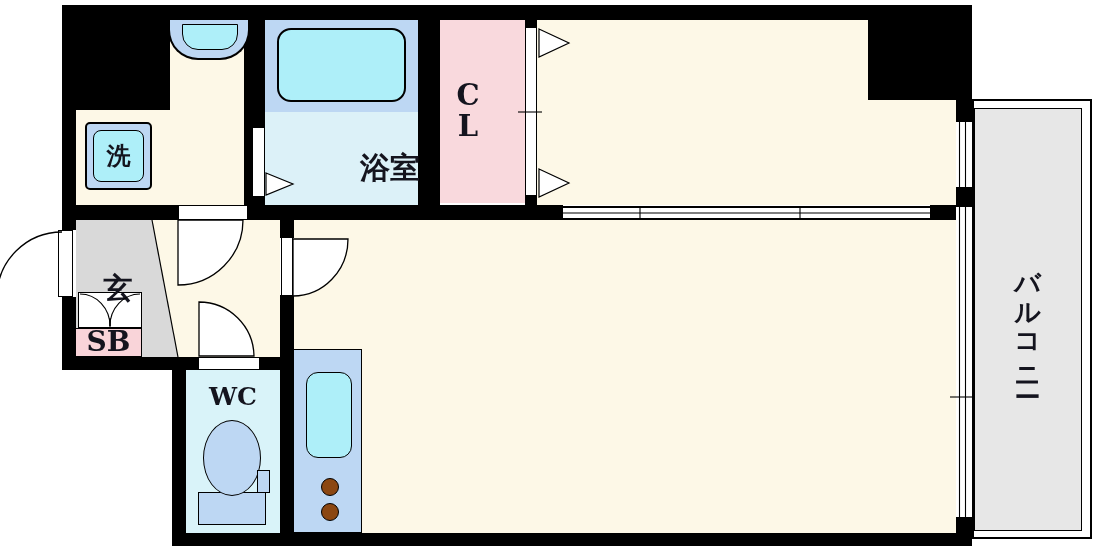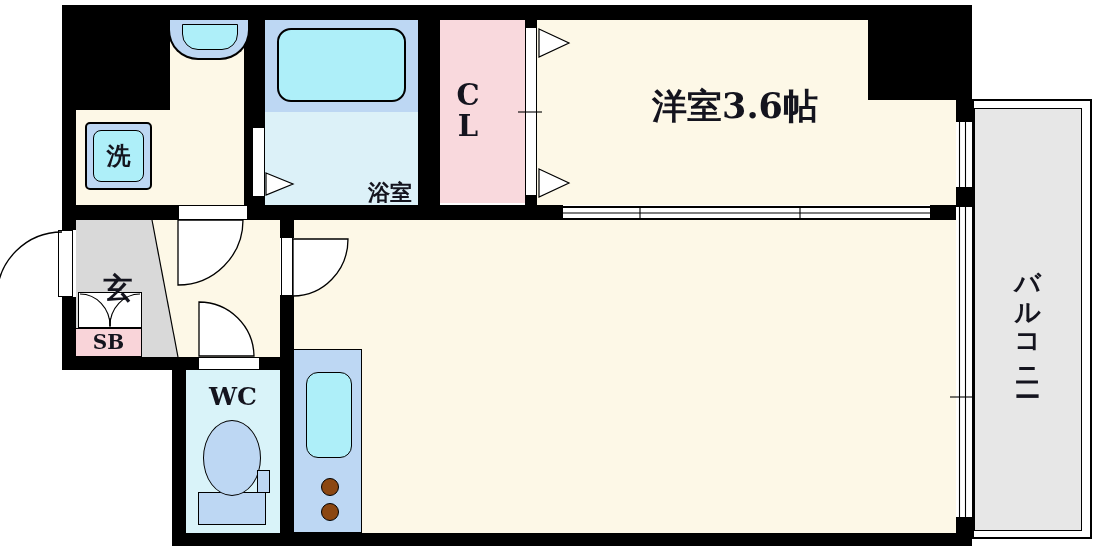--- a/index.html
+++ b/index.html
@@ -73,26 +73,25 @@
   <div class="abs" style="left:75px;top:328px;width:67px;height:29px;background:var(--shoebox-pink);border:1.5px solid #000;"></div>
   <div class="abs" style="left:198px;top:492px;width:68px;height:33px;background:var(--fixture-blue);border:1.5px solid #000;"></div>
   <div class="abs" style="left:203px;top:420px;width:58px;height:76px;background:var(--fixture-blue);border:1.5px solid #000;border-radius:50%;"></div>
   <div class="abs" style="left:257px;top:470px;width:13px;height:23px;background:var(--fixture-blue);border:1.5px solid #000;"></div>
   <div class="abs" style="left:293px;top:349px;width:69px;height:184px;background:var(--fixture-blue);border:1.5px solid #000;"></div>
   <div class="abs" style="left:306px;top:372px;width:46px;height:86px;background:var(--fixture-cyan);border:1.5px solid #000;border-radius:12px;"></div>
   <div class="abs" style="left:321px;top:478px;width:18px;height:18px;background:var(--burner-brown);border:1px solid #000;border-radius:50%;"></div>
   <div class="abs" style="left:321px;top:503px;width:18px;height:18px;background:var(--burner-brown);border:1px solid #000;border-radius:50%;"></div>
 
   <div class="abs lbl" style="left:93px;top:130px;width:51px;height:52px;font-size:24px;">洗</div>
-  <div class="abs lbl" style="left:340px;top:152px;width:100px;height:32px;font-size:22px;margin-top:25px;">浴室</div>
+  <div class="abs lbl" style="left:340px;top:152px;width:100px;height:32px;font-size:30px;">浴室</div>
   <div class="abs lbl" style="left:442px;top:78px;width:52px;height:66px;font-size:29px;">C
 L</div>
-  <div class="abs lbl" style="left:630px;top:86px;width:210px;height:40px;font-size:35px;">洋室3.6帖</div>
   <div class="abs lbl" style="left:100px;top:272px;width:36px;height:34px;font-size:29px;">玄</div>
-  <div class="abs lbl" style="left:75px;top:328px;width:67px;height:29px;font-size:20px;text-align:center;">SB</div>
+  <div class="abs lbl" style="left:75px;top:328px;width:67px;height:29px;font-size:28px;text-align:center;">SB</div>
   <div class="abs lbl" style="left:198px;top:382px;width:70px;height:28px;font-size:25px;">WC</div>
 
   <svg class="overlay" width="1096" height="546" viewBox="0 0 1096 546">
     <path d="M62,232 A65,65 0 0 0 -3,297" fill="none" stroke="#000" stroke-width="1.3"></path>
     <path d="M178,220 L243,220 A65,65 0 0 1 178,285 Z" fill="#fff" stroke="#000" stroke-width="1.3"></path>
     <path d="M293,239 L348,239 A55,57 0 0 1 293,296 Z" fill="#fff" stroke="#000" stroke-width="1.3"></path>
     <path d="M199,356 L199,302 A55,55 0 0 1 254,356 Z" fill="#fff" stroke="#000" stroke-width="1.3"></path>
     <path d="M266,173 L293,184 L266,195 Z" fill="#fff" stroke="#000" stroke-width="1.2"></path>
     <path d="M539,29 L569,43 L539,57 Z" fill="#fff" stroke="#000" stroke-width="1.2"></path>
     <path d="M539,169 L569,183 L539,197 Z" fill="#fff" stroke="#000" stroke-width="1.2"></path>

